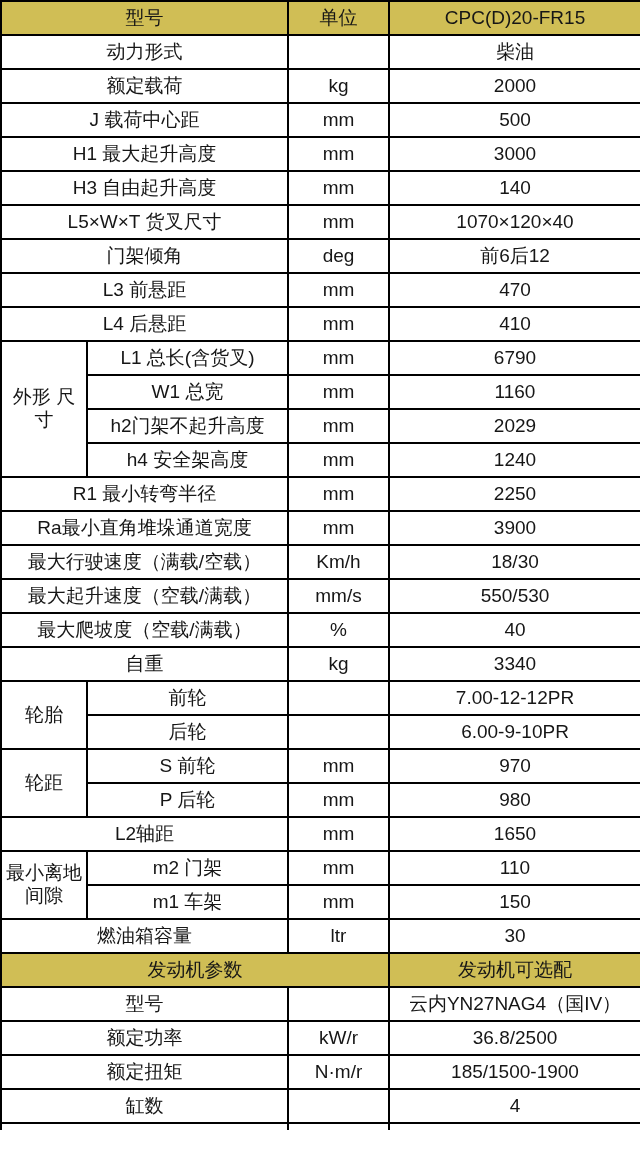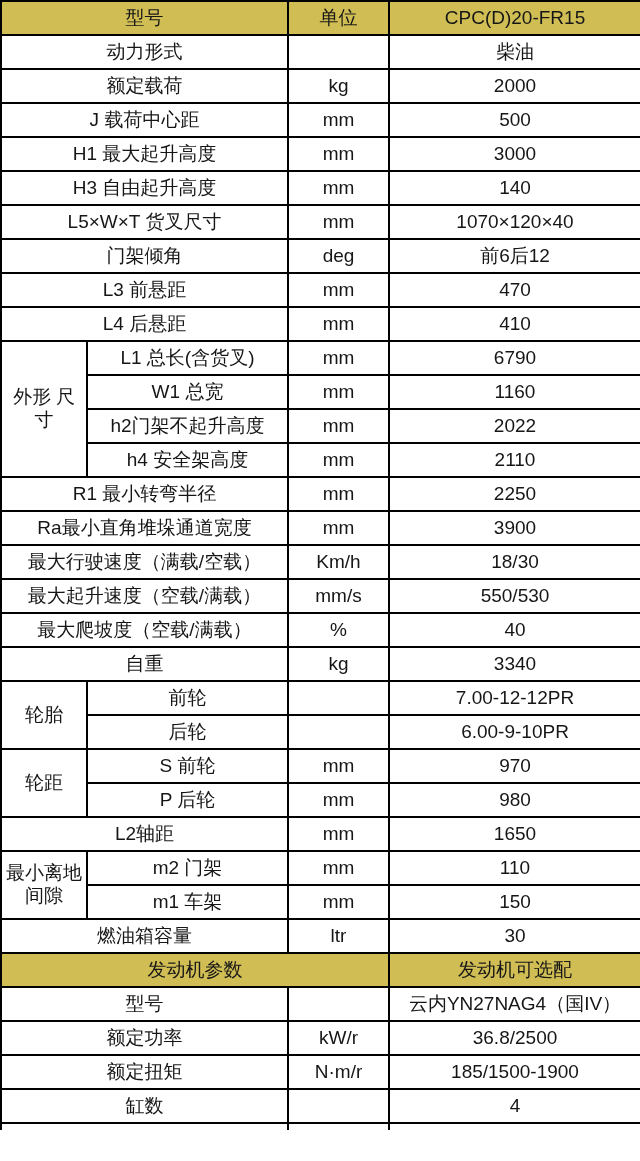--- a/index.html
+++ b/index.html
@@ -33,21 +33,20 @@
   }
   table.spec tr { height: 34px; }
   th.hdr, td.hdr {
     background: var(--hdr-bg, #d0be55);
     font-size: 19px;
   }
   td.group-cell {
     font-size: 18px;
     padding: 0 1px;
     line-height: 1.3;
-    font-family: Liberation Serif, serif;
   }
   tr.partial-row { height: 5px; }
   tr.partial-row td { height: 3px; border-bottom: none; }
 </style>
 </head>
 <body style="background: rgb(255, 255, 255);">
 
 <div class="spec-wrap">
   <table class="spec">
     <colgroup>
@@ -116,26 +115,26 @@
           <td>6790</td>
         </tr>
         <tr>
           <td colspan="1">W1 总宽</td>
           <td>mm</td>
           <td>1160</td>
         </tr>
         <tr>
           <td colspan="1">h2门架不起升高度</td>
           <td>mm</td>
-          <td>2022</td>
+          <td>2029</td>
         </tr>
         <tr>
           <td colspan="1">h4 安全架高度</td>
           <td>mm</td>
-          <td>2110</td>
+          <td>1240</td>
         </tr>
         <tr>
           <td colspan="2">R1 最小转弯半径</td>
           <td>mm</td>
           <td>2250</td>
         </tr>
         <tr>
           <td colspan="2">Ra最小直角堆垛通道宽度</td>
           <td>mm</td>
           <td>3900</td>

